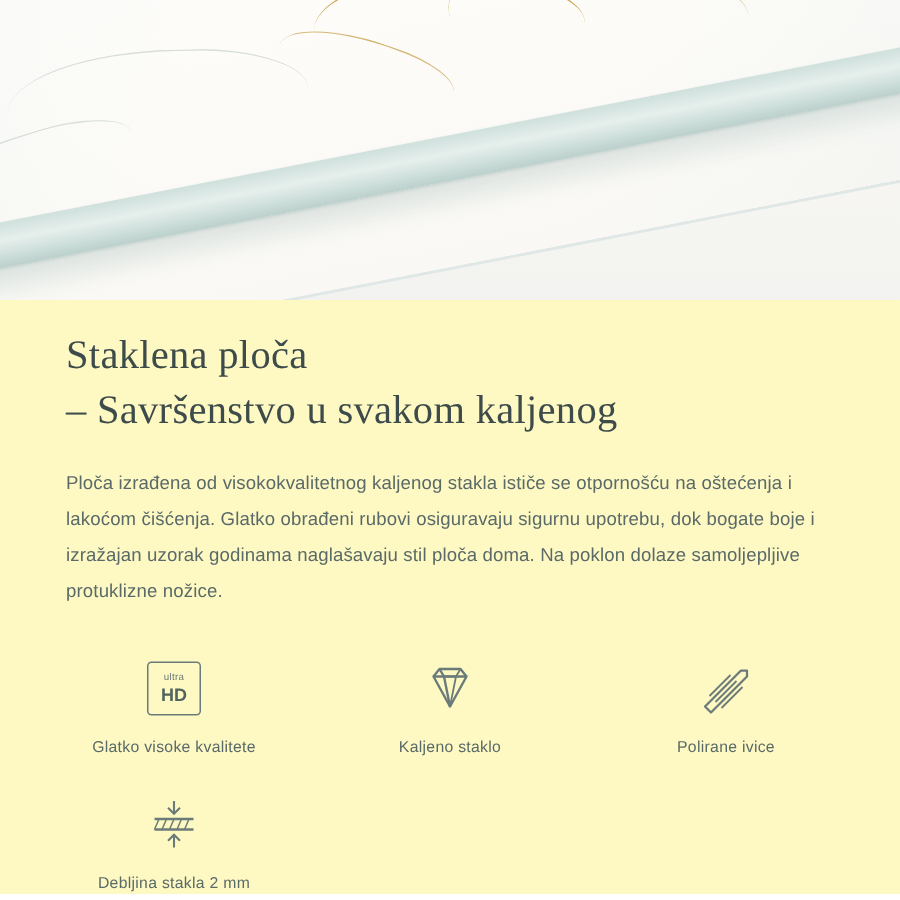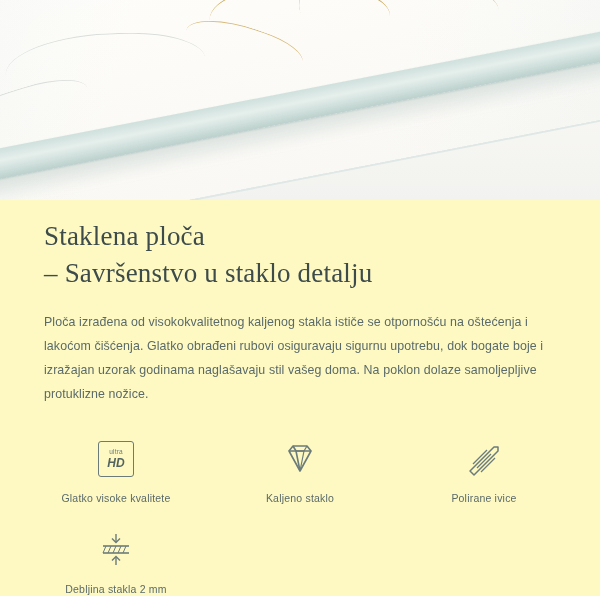--- a/index.html
+++ b/index.html
@@ -158,21 +158,20 @@
   .ultrahd-box .u1 {
     font-size: 6.5px;
     color: #6b7b7a;
     letter-spacing: .2px;
   }
   .ultrahd-box .u2 {
     font-size: 12px;
     font-weight: bold;
     color: #53645f;
     margin-top: 1px;
-    font-style: italic;
   }
 </style>
 </head>
 <body>
 
 <div class="page">
 
   <div class="hero">
     <div class="hero-bg"></div>
 
@@ -189,23 +188,23 @@
       <div class="vein thin" style="left:600px; top:230px; width:140px; height:60px; transform:rotate(35deg);"></div>
     </div>
 
     <div class="edge"></div>
     <div class="edge-shadow"></div>
   </div>
 
   <div class="content">
     <h1 class="headline">
       <span>Staklena ploča</span>
-      <span class="line2">– Savršenstvo u staklo detalju</span>
+      <span class="line2">– Savršenstvo u svakom kaljenog</span>
     </h1>
-    <p class="paragraph">Ploča izrađena od visokokvalitetnog kaljenog stakla ističe se otpornošću na oštećenja i lakoćom čišćenja. Glatko obrađeni rubovi osiguravaju sigurnu upotrebu, dok bogate boje i izražajan uzorak godinama naglašavaju stil vašeg doma. Na poklon dolaze samoljepljive protuklizne nožice.</p>
+    <p class="paragraph">Ploča izrađena od visokokvalitetnog kaljenog stakla ističe se otpornošću na oštećenja i lakoćom čišćenja. Glatko obrađeni rubovi osiguravaju sigurnu upotrebu, dok bogate boje i izražajan uzorak godinama naglašavaju stil ploča doma. Na poklon dolaze samoljepljive protuklizne nožice.</p>
   </div>
 
   <div class="features">
 
 
     <div class="feature">
       <div class="feature-icon">
         <div class="ultrahd-box">
           <span class="u1">ultra</span>
           <span class="u2">HD</span>

